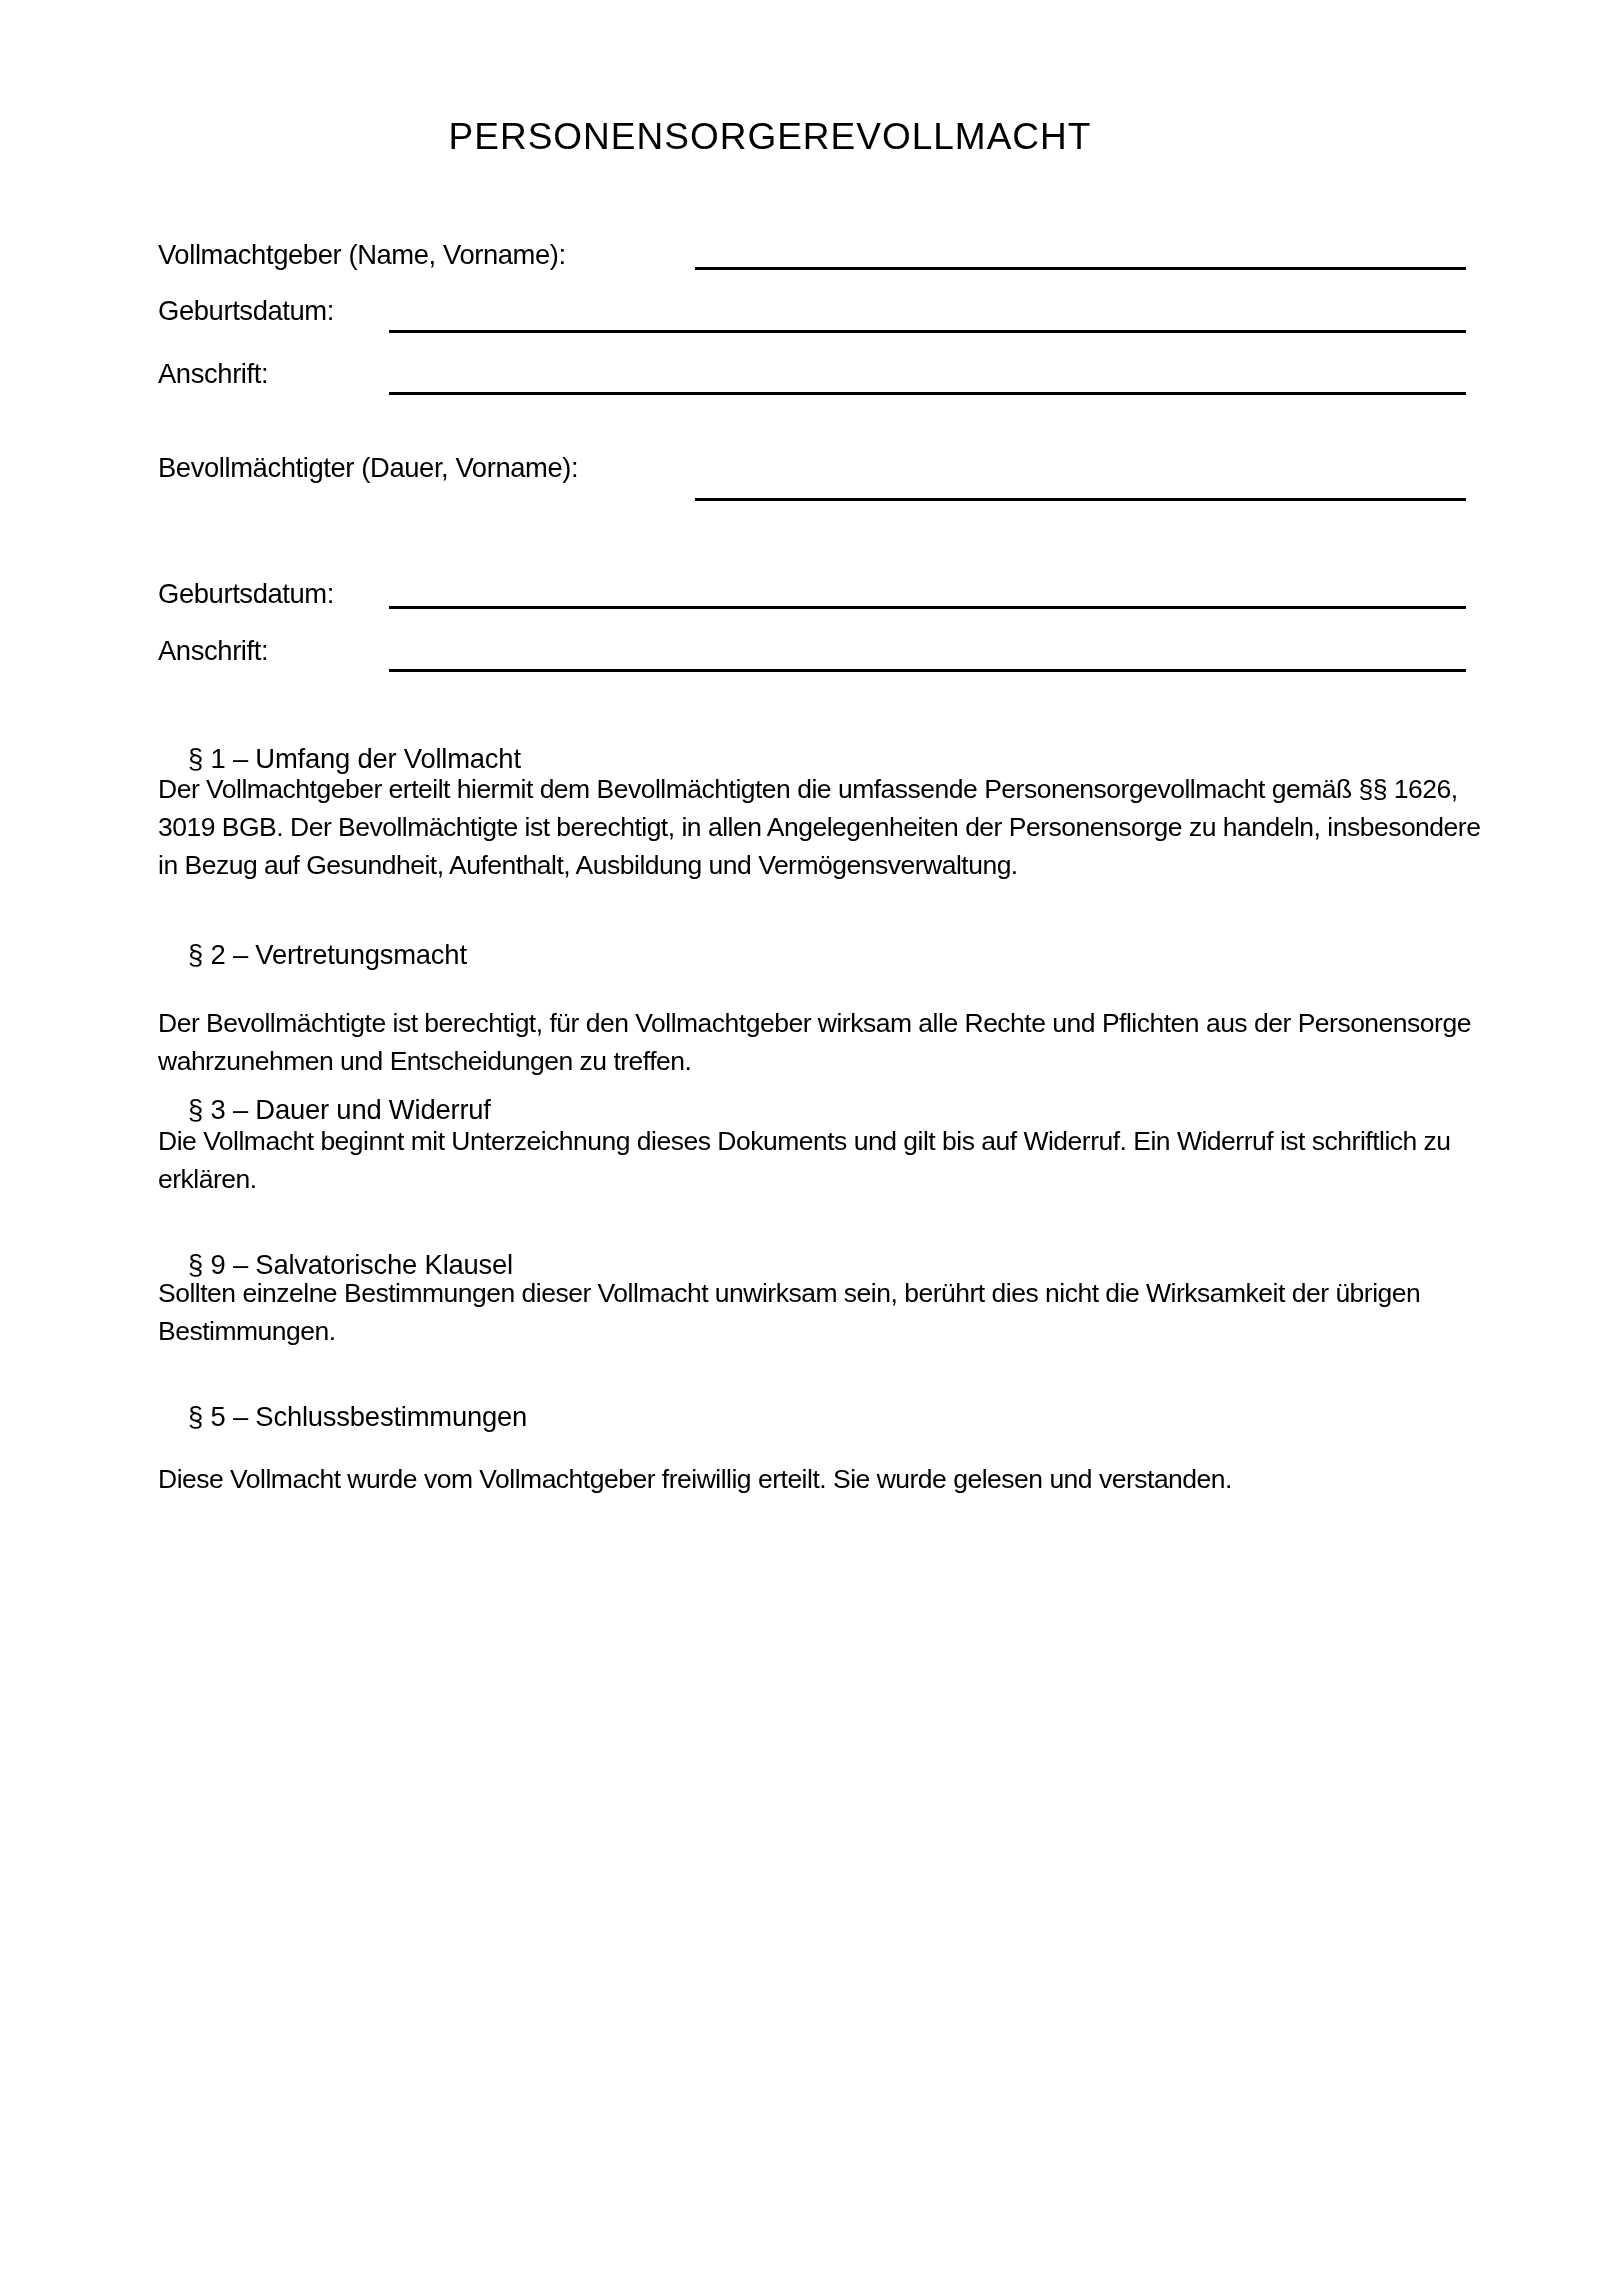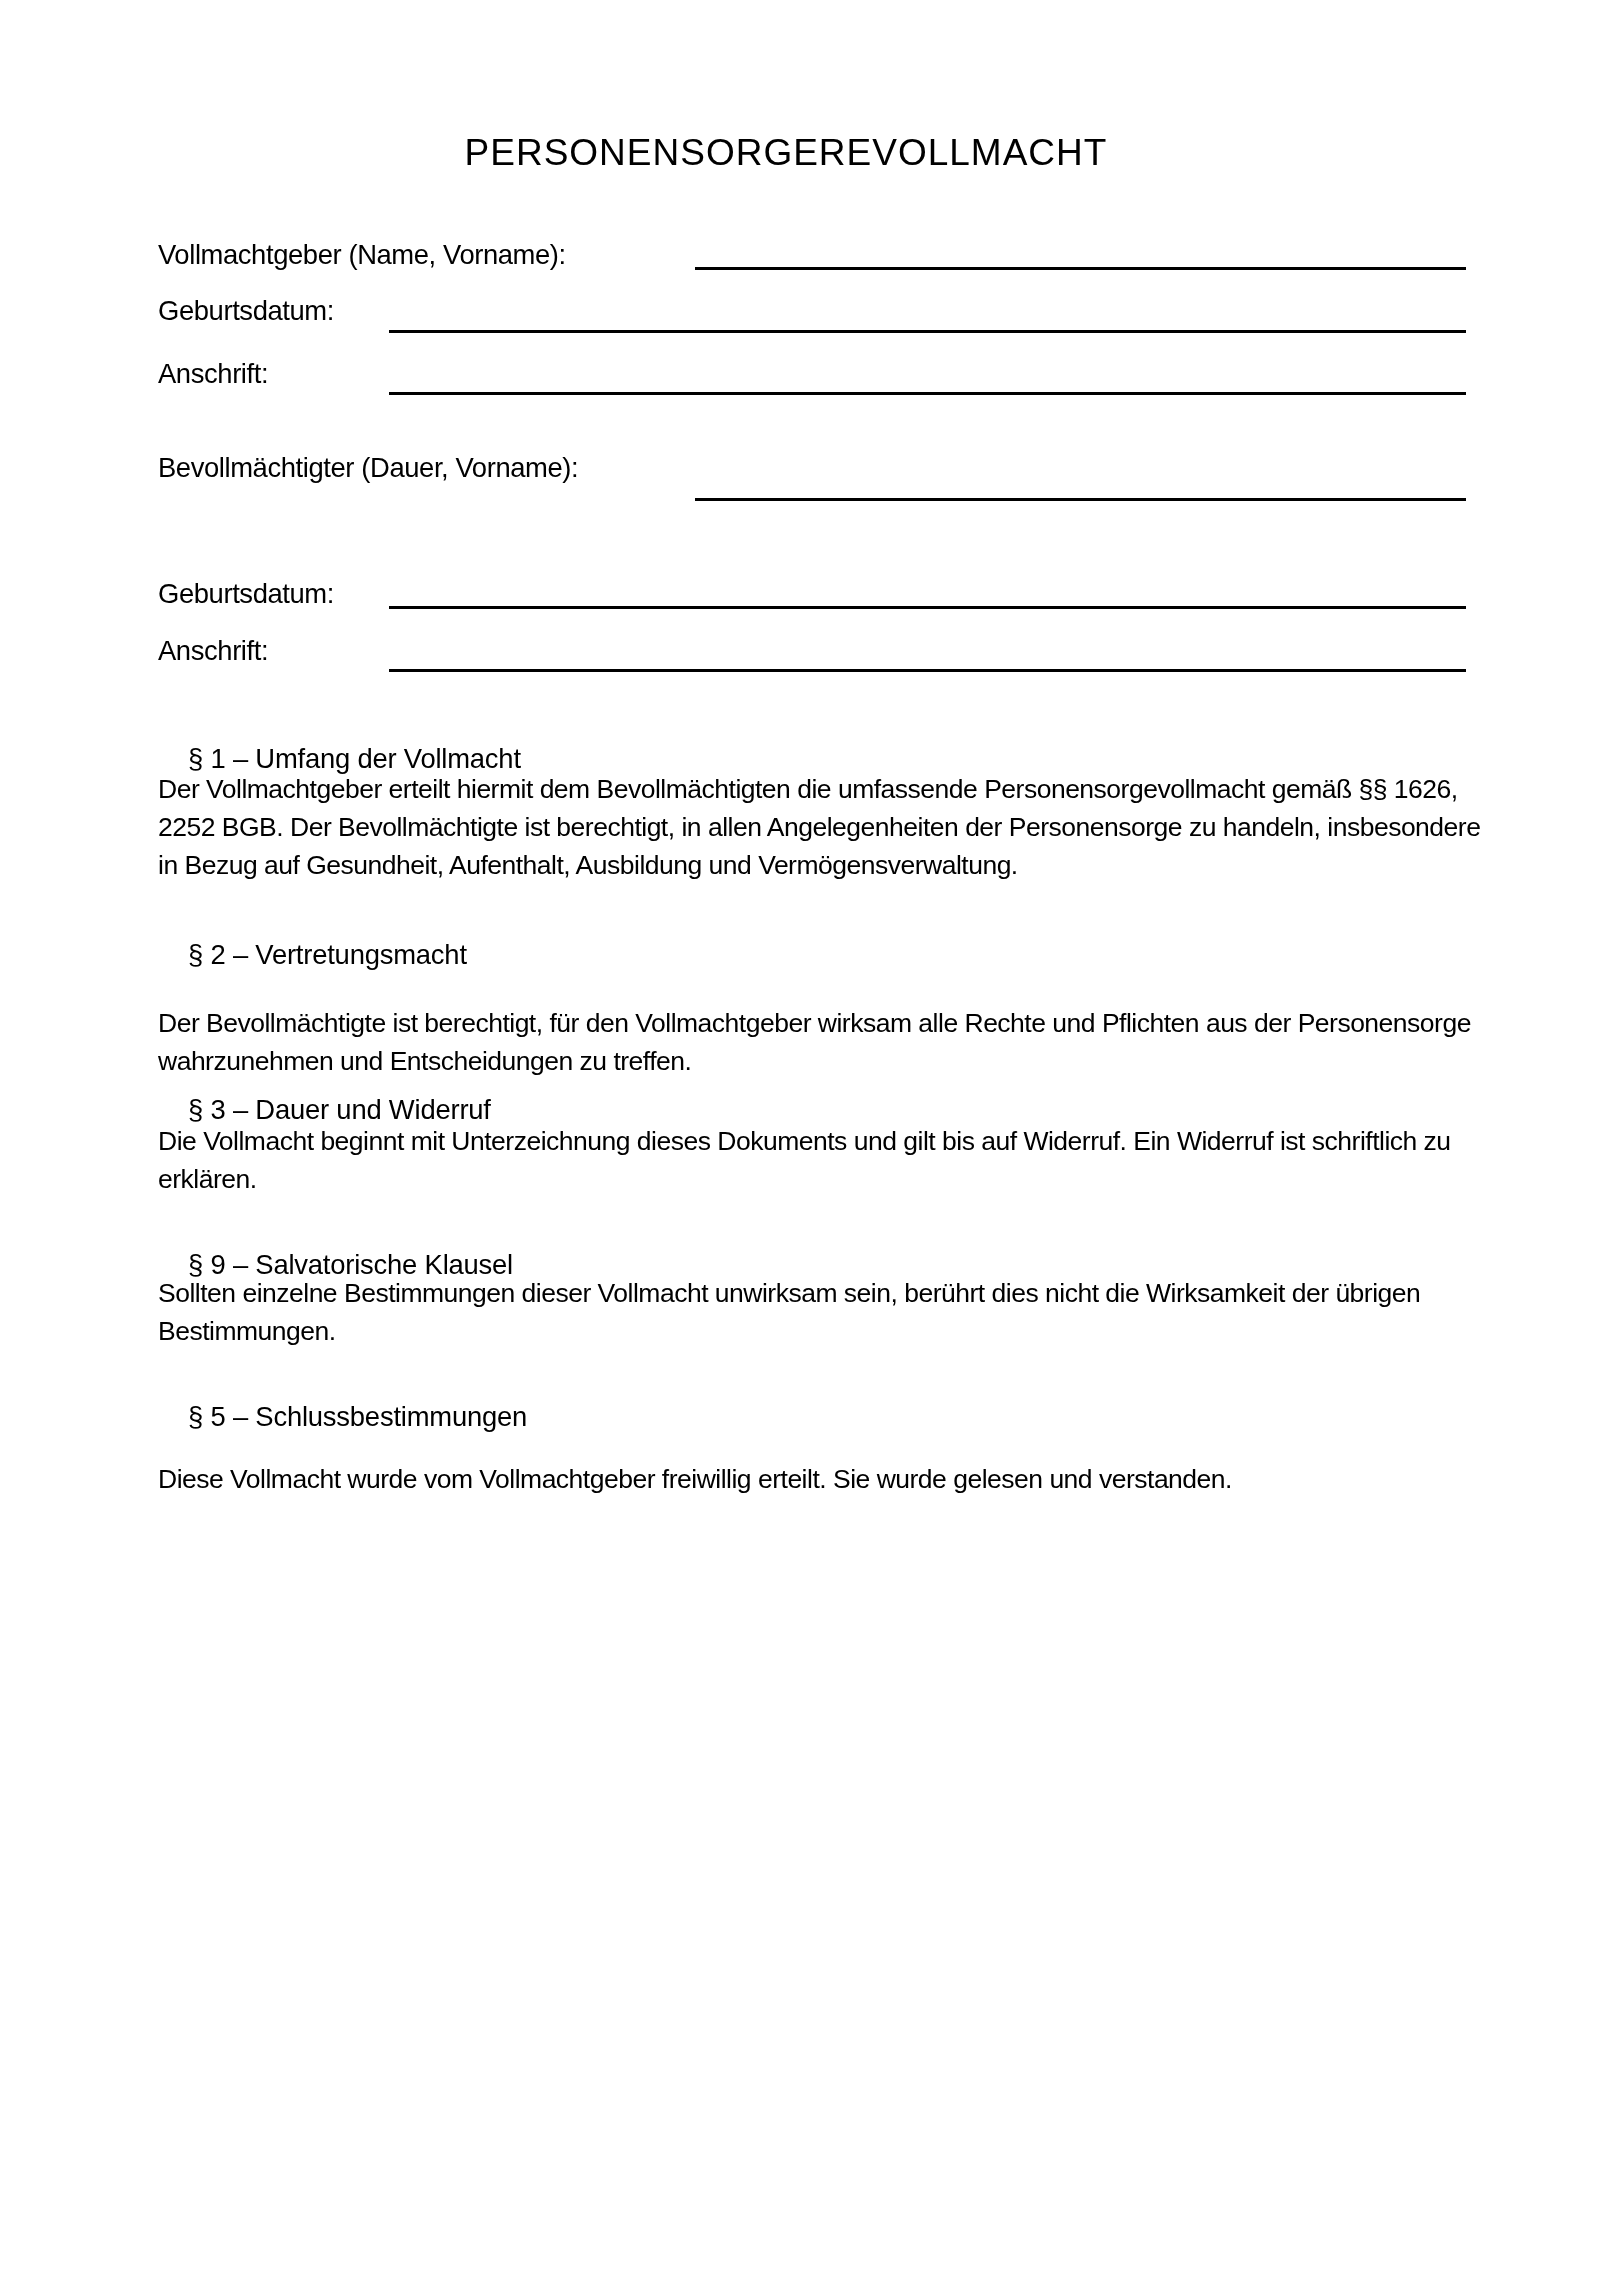--- a/index.html
+++ b/index.html
@@ -19,21 +19,21 @@
     width: 1621px;
     height: 2293px;
     background: #ffffff;
     overflow: hidden;
   }
   .doc-title {
     position: absolute;
     top: 116px;
     left: 0;
     width: 1540px;
-    margin: 16px;
+    margin: 0;
     font-size: 37px;
     font-weight: 400;
     letter-spacing: 1px;
     line-height: 41px;
     text-align: center;
     white-space: nowrap;
   }
   .lbl {
     position: absolute;
     left: 158px;
@@ -97,21 +97,21 @@
     <div class="fill" style="top:577px;left:389px;width:1077px;"></div>
 
     <span class="lbl" style="top:636px;">Anschrift:</span>
     <div class="fill" style="top:640px;left:389px;width:1077px;"></div>
   </section>
 
   <section>
 
     <div>
       <h2 class="sec-h" style="top:731px;">§ 1 – Umfang der Vollmacht</h2>
-      <p class="sec-p" style="top:770px;">Der Vollmachtgeber erteilt hiermit dem Bevollmächtigten die umfassende Personensorgevollmacht gemäß §§ 1626, 2252 BGB. Der Bevollmächtigte ist berechtigt, in allen Angelegenheiten der Personensorge zu handeln, insbesondere in Bezug auf Gesundheit, Aufenthalt, Ausbildung und Vermögensverwaltung.</p>
+      <p class="sec-p" style="top:770px;">Der Vollmachtgeber erteilt hiermit dem Bevollmächtigten die umfassende Personensorgevollmacht gemäß §§ 1626, 3019 BGB. Der Bevollmächtigte ist berechtigt, in allen Angelegenheiten der Personensorge zu handeln, insbesondere in Bezug auf Gesundheit, Aufenthalt, Ausbildung und Vermögensverwaltung.</p>
     </div>
 
     <div>
       <h2 class="sec-h" style="top:927px;">§ 2 – Vertretungsmacht</h2>
       <p class="sec-p" style="top:963px;margin-top:41px;">Der Bevollmächtigte ist berechtigt, für den Vollmachtgeber wirksam alle Rechte und Pflichten aus der Personensorge wahrzunehmen und Entscheidungen zu treffen.</p>
     </div>
 
     <div>
       <h2 class="sec-h" style="top:1082px;">§ 3 – Dauer und Widerruf</h2>
       <p class="sec-p" style="top:1122px;">Die Vollmacht beginnt mit Unterzeichnung dieses Dokuments und gilt bis auf Widerruf. Ein Widerruf ist schriftlich zu erklären.</p>

